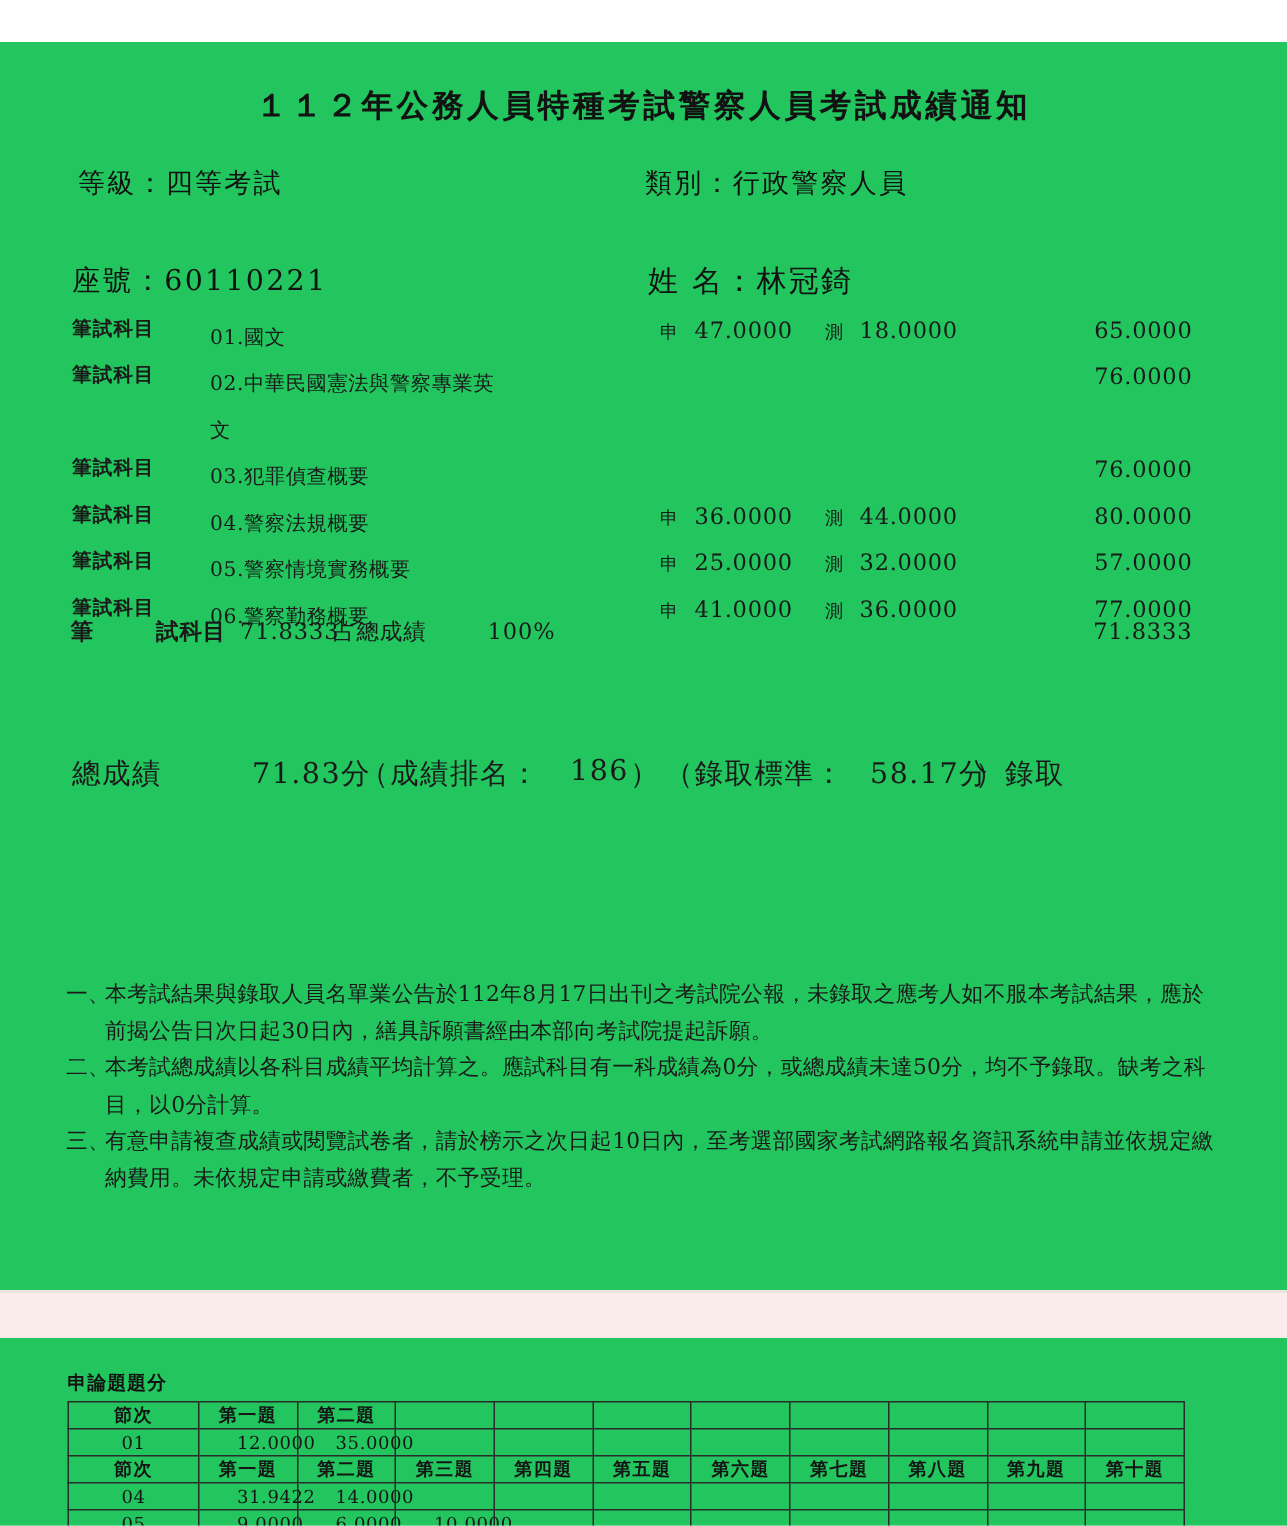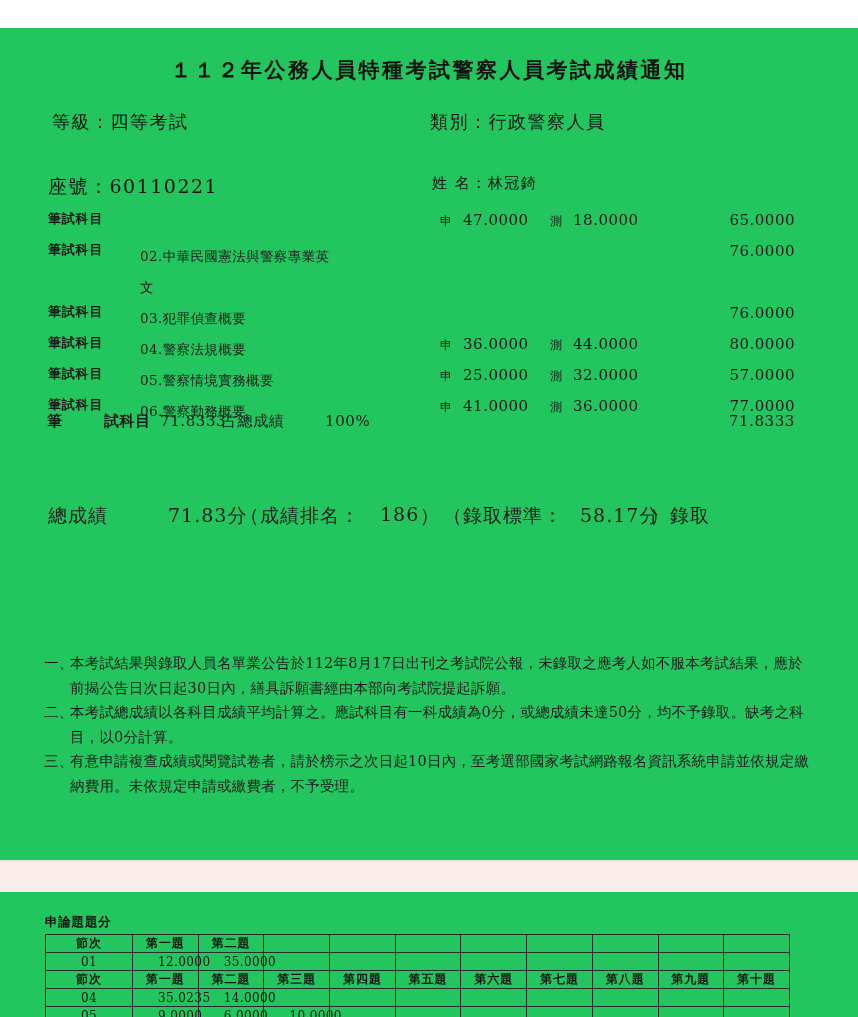--- a/index.html
+++ b/index.html
@@ -40,21 +40,21 @@
   
   .meta-row {
     position: absolute;
     font-size: 18px;
     letter-spacing: 1.5px;
     color: #121212;
   }
   .meta-grade   { left: 52px;  top: 82px; }
   .meta-cat     { left: 430px; top: 82px; }
   .meta-seat    { left: 48px;  top: 146px; font-size: 19px;}
-  .meta-name    { left: 432px; top: 146px; font-size: 15px;}
+  .meta-name    { left: 432px; top: 146px; font-size: 20px;}
 
   
   .subjects {
     position: absolute;
     left: 0;
     top: 182px;
     width: 858px;
   }
   .subj-row {
     position: relative;
@@ -213,20 +213,21 @@
 
   <div class="meta-row meta-grade">等級：四等考試</div>
   <div class="meta-row meta-cat">類別：行政警察人員</div>
   <div class="meta-row meta-seat">座號：60110221</div>
   <div class="meta-row meta-name">姓 名：林冠錡</div>
 
   <div class="subjects">
 
     <div class="subj-row">
       <span class="s-label">筆試科目</span>
+      <span class="s-name"><span>01.國文</span></span>
       <span class="s-part s-part1"><span class="s-mark">申</span>&nbsp;&nbsp;<span>47.0000</span></span>
       <span class="s-part s-part2"><span class="s-mark">測</span>&nbsp;&nbsp;<span>18.0000</span></span>
       <span class="s-total">65.0000</span>
     </div>
 
     <div class="subj-row tall">
       <span class="s-label">筆試科目</span>
       <span class="s-name"><span>02.中華民國憲法與警察專業英</span><span class="l2">文</span></span>
       <span class="s-total">76.0000</span>
     </div>
@@ -337,21 +338,21 @@
         <td>第四題</td>
         <td>第五題</td>
         <td>第六題</td>
         <td>第七題</td>
         <td>第八題</td>
         <td>第九題</td>
         <td>第十題</td>
       </tr>
       <tr>
         <td class="c0">04</td>
-        <td class="num">35.0235</td>
+        <td class="num">31.9422</td>
         <td class="num">14.0000</td>
         <td></td>
         <td></td>
         <td></td>
         <td></td>
         <td></td>
         <td></td>
         <td></td>
         <td></td>
       </tr>

